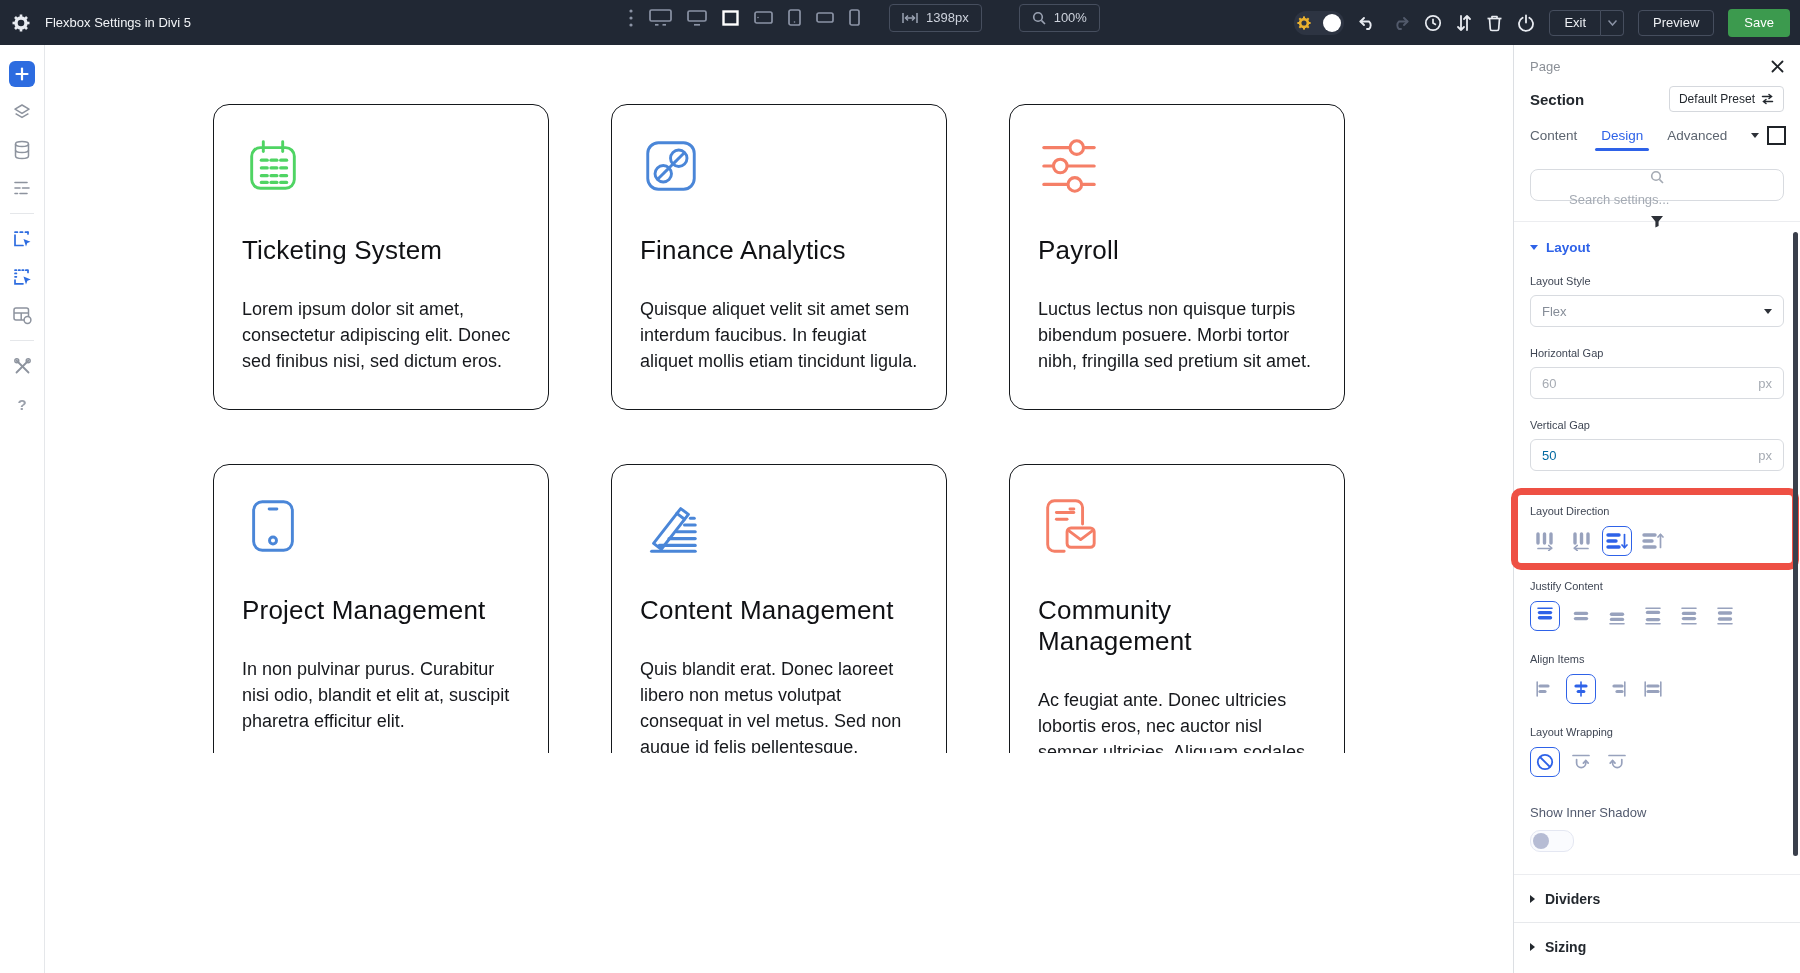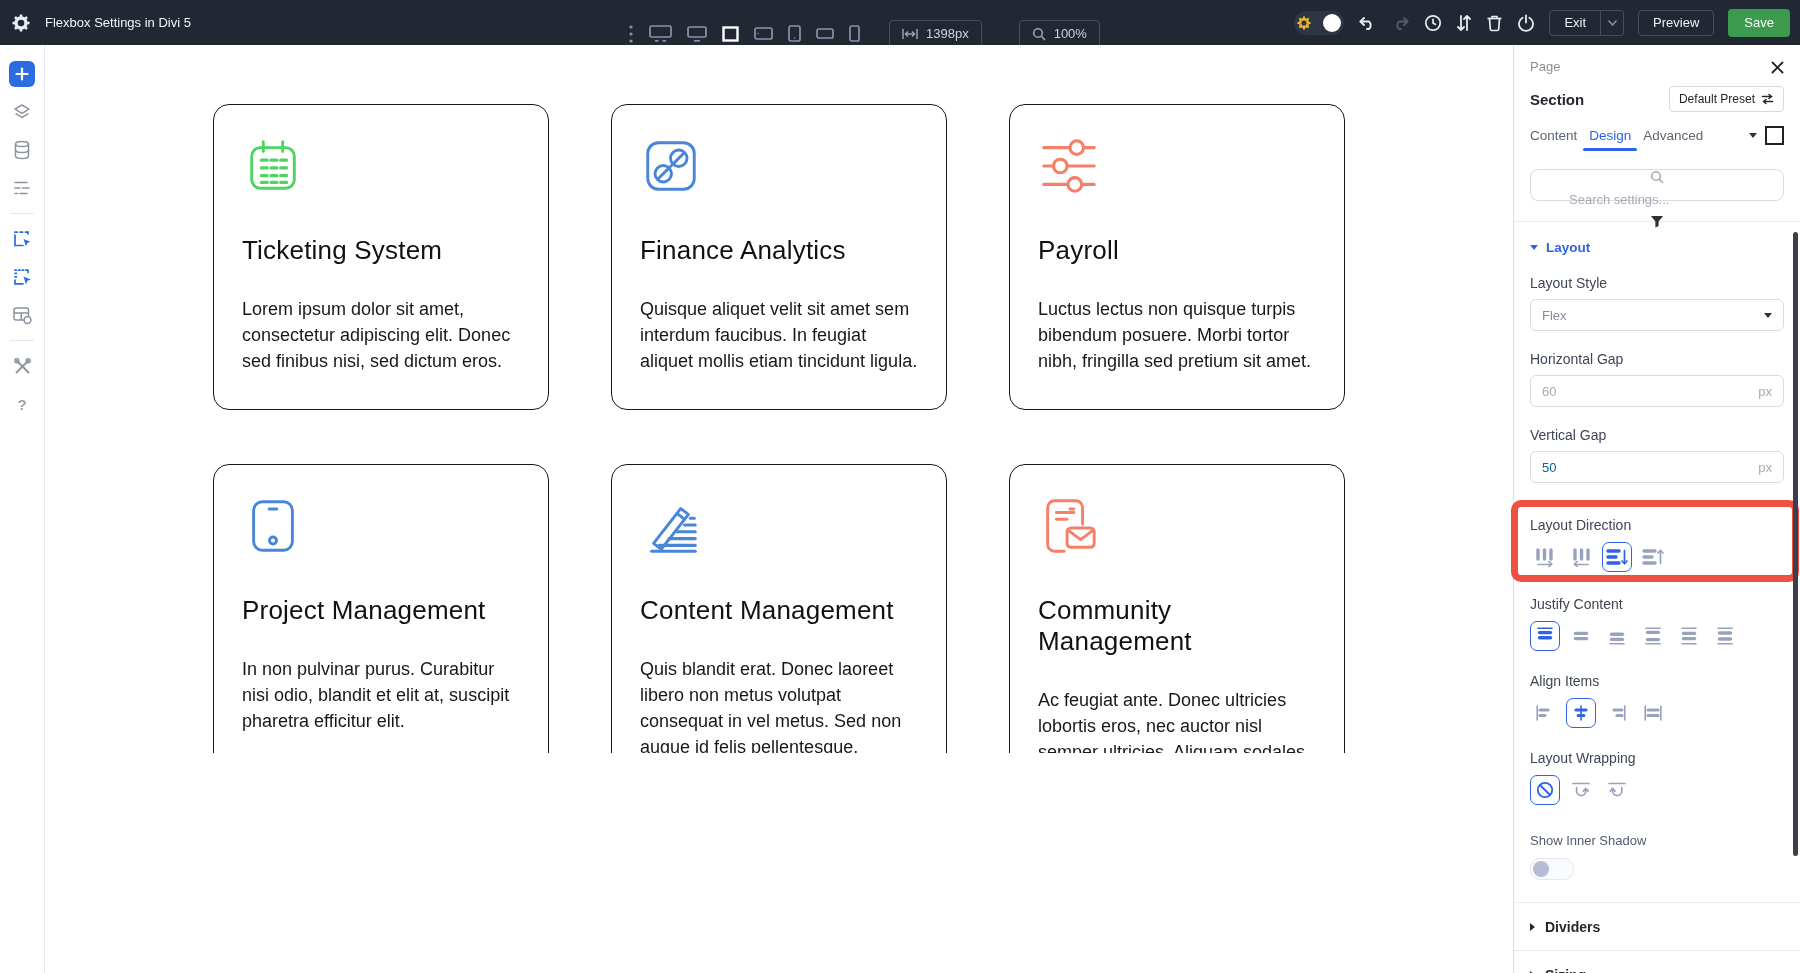--- a/index.html
+++ b/index.html
@@ -2,21 +2,21 @@
 <html><head>
 <meta charset="utf-8">
 <style>
   html,body{margin:0;padding:0;background:#fff;font-family:"Liberation Sans","DejaVu Sans",sans-serif;}
   .stage{position:relative;width:1800px;height:973px;overflow:hidden;background:#fff;}
 
   
   .topbar{position:absolute;left:0;top:0;width:1800px;height:45px;background:#212834;}
   .tb-left{position:absolute;left:12px;top:0;height:45px;display:flex;align-items:center;gap:15px;}
   .tb-title{color:#f2f4f7;font-size:13px;}
-  .tb-center{position:absolute;left:628px;top:16px;height:35px;display:flex;align-items:center;gap:15px;}
+  .tb-center{position:absolute;left:628px;top:0;height:35px;display:flex;align-items:center;gap:15px;}
   .tb-right{position:absolute;right:10px;top:0;height:45px;display:flex;align-items:center;gap:14px;}
   .tb-icon{color:#8b93a5;display:flex;align-items:center;justify-content:center;cursor:pointer;}
   .tb-icon.active{color:#ffffff;}
   .tb-icon.dim{color:#525a6b;}
   .tb-icon.bright{color:#e8ebf1;}
   .tb-pill{display:flex;align-items:center;gap:8px;height:26px;padding:0 12px;border:1px solid #464e5e;border-radius:4px;color:#cdd2dc;font-size:13px;}
   .tb-pill .tb-icon{color:#9aa2b2;}
   .wf-toggle{width:44px;height:24px;border-radius:12px;background:#2d3442;display:flex;align-items:center;padding:0 3px;gap:3px;cursor:pointer;}
   .wf-gear{color:#e9b02e;display:flex;}
   .wf-knob{width:18px;height:18px;border-radius:50%;background:#fff;margin-left:auto;}
@@ -41,44 +41,44 @@
   .card-icon{width:62px;height:62px;margin-bottom:34px;}
   .card h3{margin:0 0 30px 0;font-size:26px;font-weight:500;color:#101114;letter-spacing:.2px;}
   .card p{margin:0;font-size:18px;line-height:26px;color:#16181c;}
   .ic-green{color:#4fd463;}
   .ic-blue{color:#4a86d8;}
   .ic-salmon{color:#f57f67;}
 
   
   .panel{position:absolute;left:1513px;top:45px;width:287px;height:928px;background:#fff;border-left:1px solid #dcdfe3;box-sizing:border-box;font-size:13px;color:#3f4654;}
   .panel-inner{padding:0 16px;}
-  .p-header{display:flex;align-items:flex-end;justify-content:space-between;margin-top:14px;}
+  .p-header{display:flex;align-items:center;justify-content:space-between;margin-top:14px;}
   .p-breadcrumb{color:#8b9097;font-size:13px;}
   .p-close{color:#1f2328;cursor:pointer;display:flex;}
   .p-elemrow{display:flex;align-items:center;justify-content:space-between;margin-top:12px;}
   .p-elem{font-size:15px;font-weight:700;color:#23282e;}
   .preset-btn{display:flex;align-items:center;gap:6px;height:26px;padding:0 9px;border:1px solid #d5d8dd;border-radius:4px;background:#fff;font-size:12px;color:#23282e;cursor:pointer;}
   .preset-btn .pi{color:#23282e;display:flex;}
-  .p-tabs{display:flex;align-items:center;margin-top:14px;gap:12px;}
+  .p-tabs{display:flex;align-items:center;margin-top:14px;gap:24px;}
   .p-tab{font-size:13.5px;color:#5d6570;cursor:pointer;padding-bottom:8px;position:relative;}
   .p-tab.active{color:#2e62e8;}
   .p-tab.active::after{content:"";position:absolute;left:-6px;right:-6px;bottom:0;height:3px;background:#2e62e8;border-radius:2px;}
   .p-tabs-end{margin-left:auto;display:flex;align-items:center;gap:8px;padding-bottom:8px;}
   .caret-down{width:0;height:0;border-left:4.5px solid transparent;border-right:4.5px solid transparent;border-top:5.5px solid #2d3138;}
   .elem-box{width:15px;height:15px;border:2px solid #1f2328;cursor:pointer;}
   .search-wrap{margin-top:16px;height:32px;border:1px solid #d8dbe0;border-radius:8px;display:flex;align-items:center;padding:0 10px;gap:7px;box-sizing:border-box;flex-direction:column;}
   .search-wrap input{flex:1;border:none;outline:none;font-size:13px;color:#3f4654;font-family:inherit;background:transparent;}
   .search-wrap input::placeholder{color:#a4aab3;}
   .search-mag{color:#a4aab3;display:flex;}
   .search-funnel{color:#2d3138;display:flex;cursor:pointer;}
   .panel-div{margin:20px -16px 0 -16px;border-top:1px solid #ecedf0;}
   .group-head{display:flex;align-items:center;gap:8px;margin-top:18px;cursor:pointer;}
   .group-head .tri{width:0;height:0;border-left:4.5px solid transparent;border-right:4.5px solid transparent;border-top:5.5px solid #2e62e8;}
   .group-title{color:#2e62e8;font-size:13.5px;font-weight:700;}
-  .f-label{margin-top:20px;font-size:14px;font-weight:500;color:#3f4654;}
+  .f-label{margin-top:20px;font-size:11px;font-weight:500;color:#3f4654;}
   .f-input{margin-top:8px;height:32px;border:1px solid #d8dbe0;border-radius:6px;display:flex;align-items:center;padding:0 11px;box-sizing:border-box;font-size:13px;cursor:text;}
   .f-input .val{color:#0369a1;}
   .f-input .val.muted{color:#a6abb3;}
   .f-input .unit{margin-left:auto;color:#a6abb3;}
   .f-select{margin-top:8px;height:32px;border:1px solid #d8dbe0;border-radius:6px;display:flex;align-items:center;padding:0 11px;box-sizing:border-box;font-size:13px;color:#868d98;cursor:pointer;}
   .f-select .caret-down{margin-left:auto;}
   .opt-row{display:flex;align-items:center;gap:6px;margin-top:9px;}
   .opt-btn{min-width:30px;height:30px;padding:0 2px;border:1.6px solid transparent;border-radius:7px;display:flex;align-items:center;justify-content:center;color:#98a2bd;cursor:pointer;box-sizing:border-box;background:transparent;}
   .opt-btn.selected{border-color:#2e62e8;color:#2e62e8;}
   .field-direction{position:relative;}

